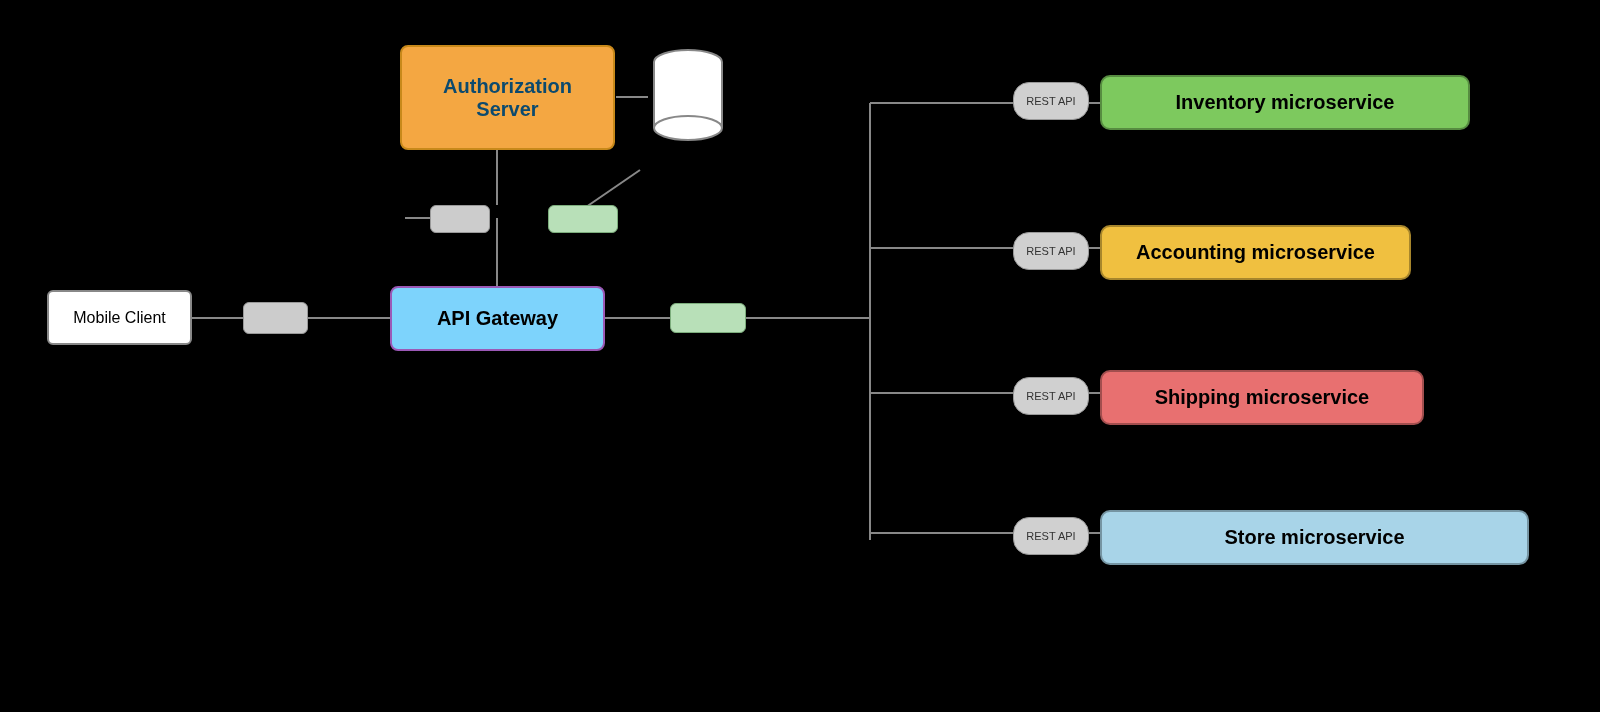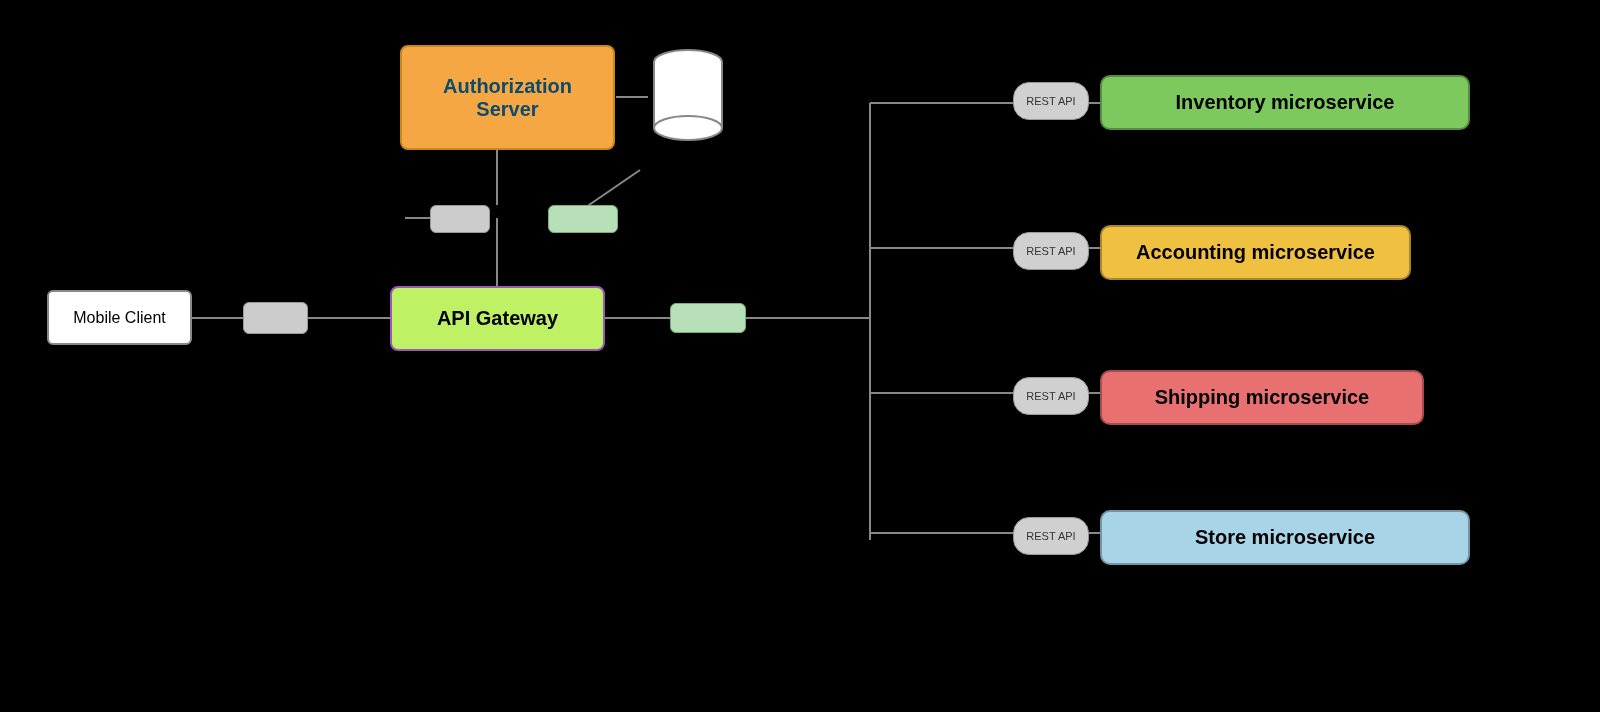--- a/index.html
+++ b/index.html
@@ -47,21 +47,21 @@
       font-size: 20px;
       font-weight: bold;
       color: #0c4a6e;
     }
     .api-gateway {
       left: 390px;
       top: 286px;
       width: 215px;
       height: 65px;
       border: 2px solid #9b59b6;
-      background: #bef264;
+      background: #7dd3fc;
       border-radius: 8px;
       font-size: 20px;
       font-weight: bold;
       color: #000;
     }
     
     .db-cylinder {
       position: absolute;
       left: 648px;
       top: 48px;
@@ -103,21 +103,21 @@
       display: flex;
       align-items: center;
       justify-content: center;
       font-size: 20px;
       font-weight: bold;
       border: 2px solid rgba(0,0,0,0.3);
     }
     .ms-inventory { background: #7dc95e; left: 1100px; top: 75px; width: 370px; }
     .ms-accounting { background: #f0c040; left: 1100px; top: 225px; width: 311px; }
     .ms-shipping { background: #e87070; left: 1100px; top: 370px; width: 324px; }
-    .ms-store { background: #a8d4e8; left: 1100px; top: 510px; width: 370px; }
+    .ms-store { background: #a8d4e8; left: 1100px; top: 510px; width: 429px; }
 
     .rest-inv { left: 1013px; top: 82px; }
     .rest-acc { left: 1013px; top: 232px; }
     .rest-shi { left: 1013px; top: 377px; }
     .rest-sto { left: 1013px; top: 517px; }
 
     
     .conn-label {
       position: absolute;
       border-radius: 6px;

